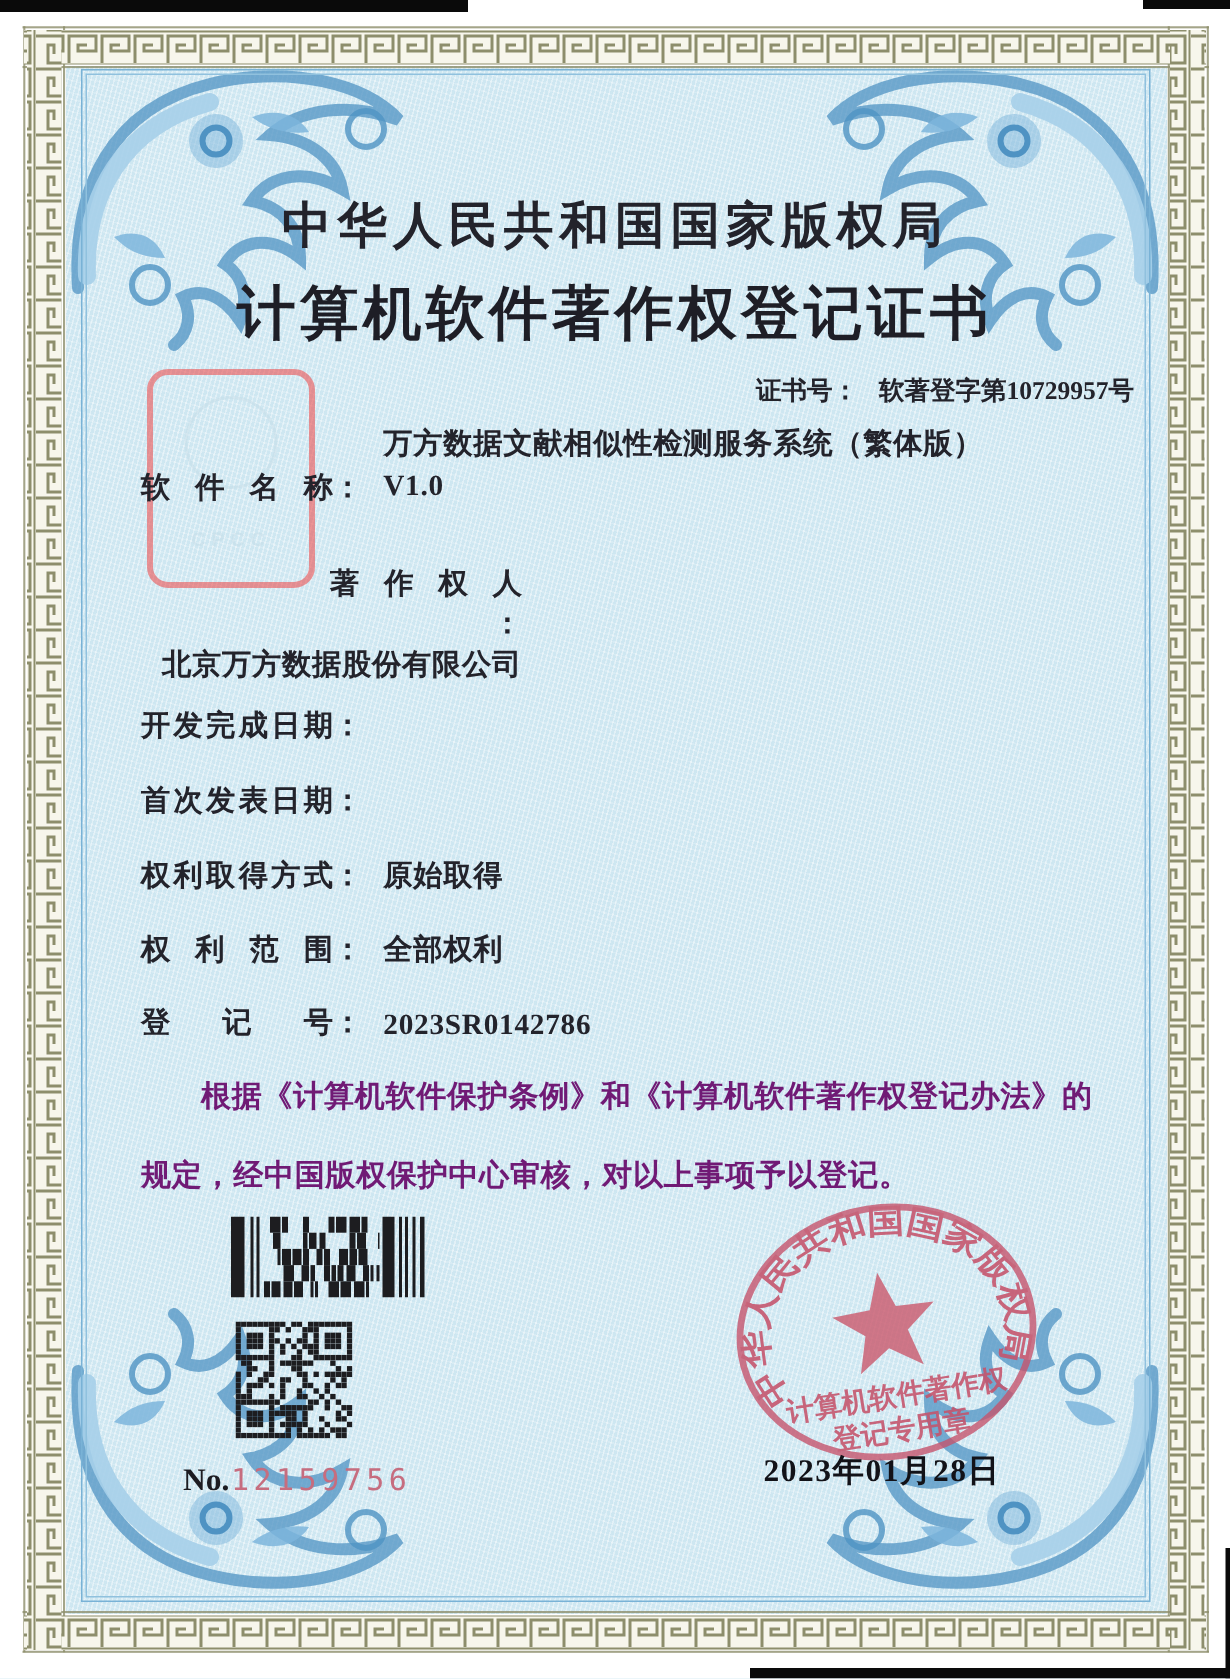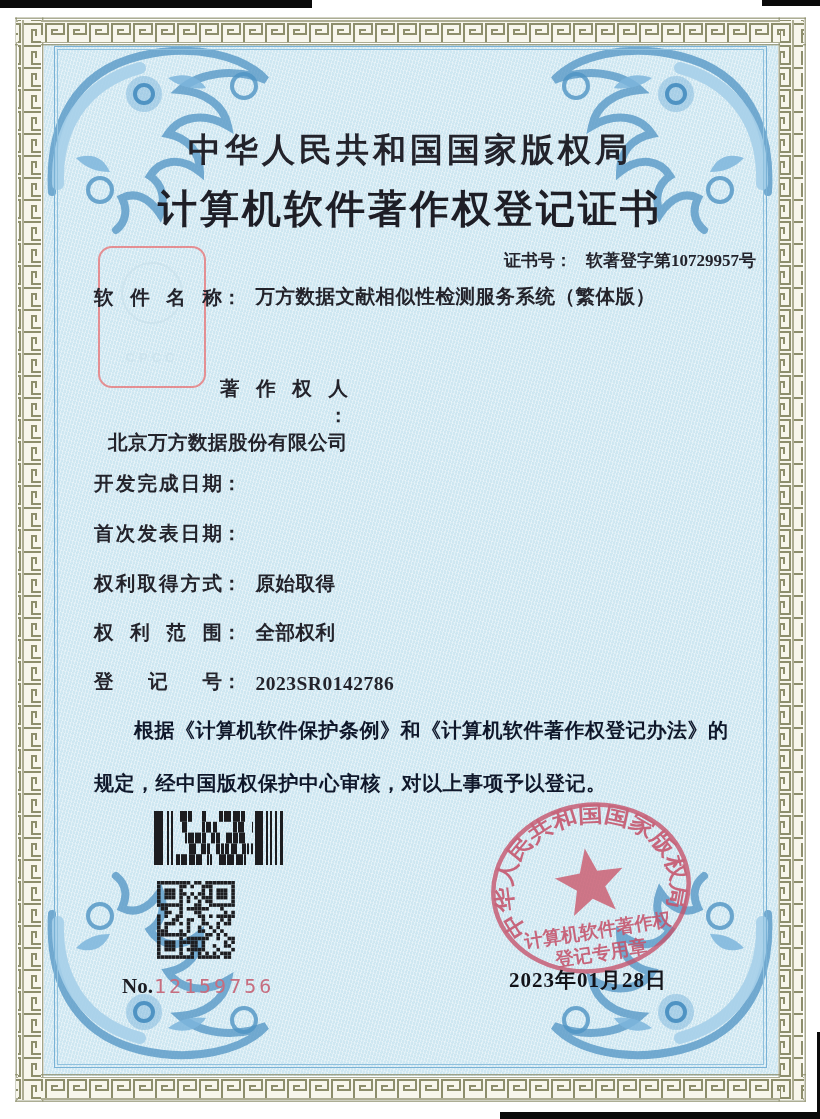--- a/index.html
+++ b/index.html
@@ -45,34 +45,34 @@
   .certno .val{margin-left:14px;}
 
   .frow{left:94px;display:flex;align-items:flex-end;font-size:19.5px;font-weight:700;color:#23232b;}
   .flabel{display:inline-block;width:128px;text-align:justify;text-align-last:justify;}
   .fcolon{display:inline-block;}
   .fval{margin-left:14px;letter-spacing:.5px;}
   .fval .vline{display:block;line-height:27.5px;}
   .r1{top:283px;} .r2{top:375px;flex-direction:column;} .r3{top:470px;} .r4{top:520px;}
   .r5{top:570px;} .r6{top:619px;} .r7{top:668px;}
 
-  .stmt{left:94px;width:660px;font-size:20px;font-weight:600;color:#0f172a;letter-spacing:.5px;}
+  .stmt{left:94px;width:660px;font-size:20px;font-weight:600;color:#701a75;letter-spacing:.5px;}
   .stmt1{top:717px;text-indent:40px;}
   .stmt2{top:770px;}
 
   .serial{left:122px;top:974px;font-size:21px;}
   .serial .pfx{font-weight:700;color:#1c1c22;}
   .serial .num{margin-left:1px;color:#c66d7f;letter-spacing:3px;font-family:"DejaVu Sans Mono","Liberation Mono",monospace;font-size:20px;}
 
   .issue-date{left:488px;top:966px;width:200px;text-align:center;
     font-size:21px;font-weight:700;color:#121218;letter-spacing:1px;}
 
   
   .wm{left:98px;top:246px;width:104px;height:138px;opacity:.55;
-    border:2px solid #ef4444;border-radius:14px;}
+    border:4px solid #ef4444;border-radius:14px;}
   .wm .wm-circle{width:58px;height:58px;border:2px solid #c6dee9;border-radius:50%;
     margin:14px auto 0 auto;}
   .wm .wm-text{margin-top:26px;text-align:center;font-size:13px;font-weight:700;
     letter-spacing:4px;color:#c6dee9;font-family:"Liberation Sans","DejaVu Sans",sans-serif;}
 
   .barcode{left:154px;top:811px;width:136px;height:54px;}
   .qrcode{left:157px;top:881px;width:78px;height:78px;}
   .seal{left:486px;top:800px;width:210px;height:182px;opacity:.88;}
 </style>
 </head>
@@ -137,20 +137,21 @@
   <div class="abs cert-title">计算机软件著作权登记证书</div>
   <div class="abs certno">
     <span>证书号：</span><span class="val">软著登字第10729957号</span>
   </div>
 
   <div class="abs frow r1">
     <span class="flabel">软件名称</span>
       <span class="fcolon">：</span>
     <span class="fval">
       <span class="vline">万方数据文献相似性检测服务系统（繁体版）</span>
+      <span class="vline">V1.0</span>
     </span>
   </div>
 
   <div class="abs frow r2">
     <span class="flabel">著作权人</span>
       <span class="fcolon">：</span>
     <span class="fval">北京万方数据股份有限公司</span>
   </div>
 
   <div class="abs frow r3">

